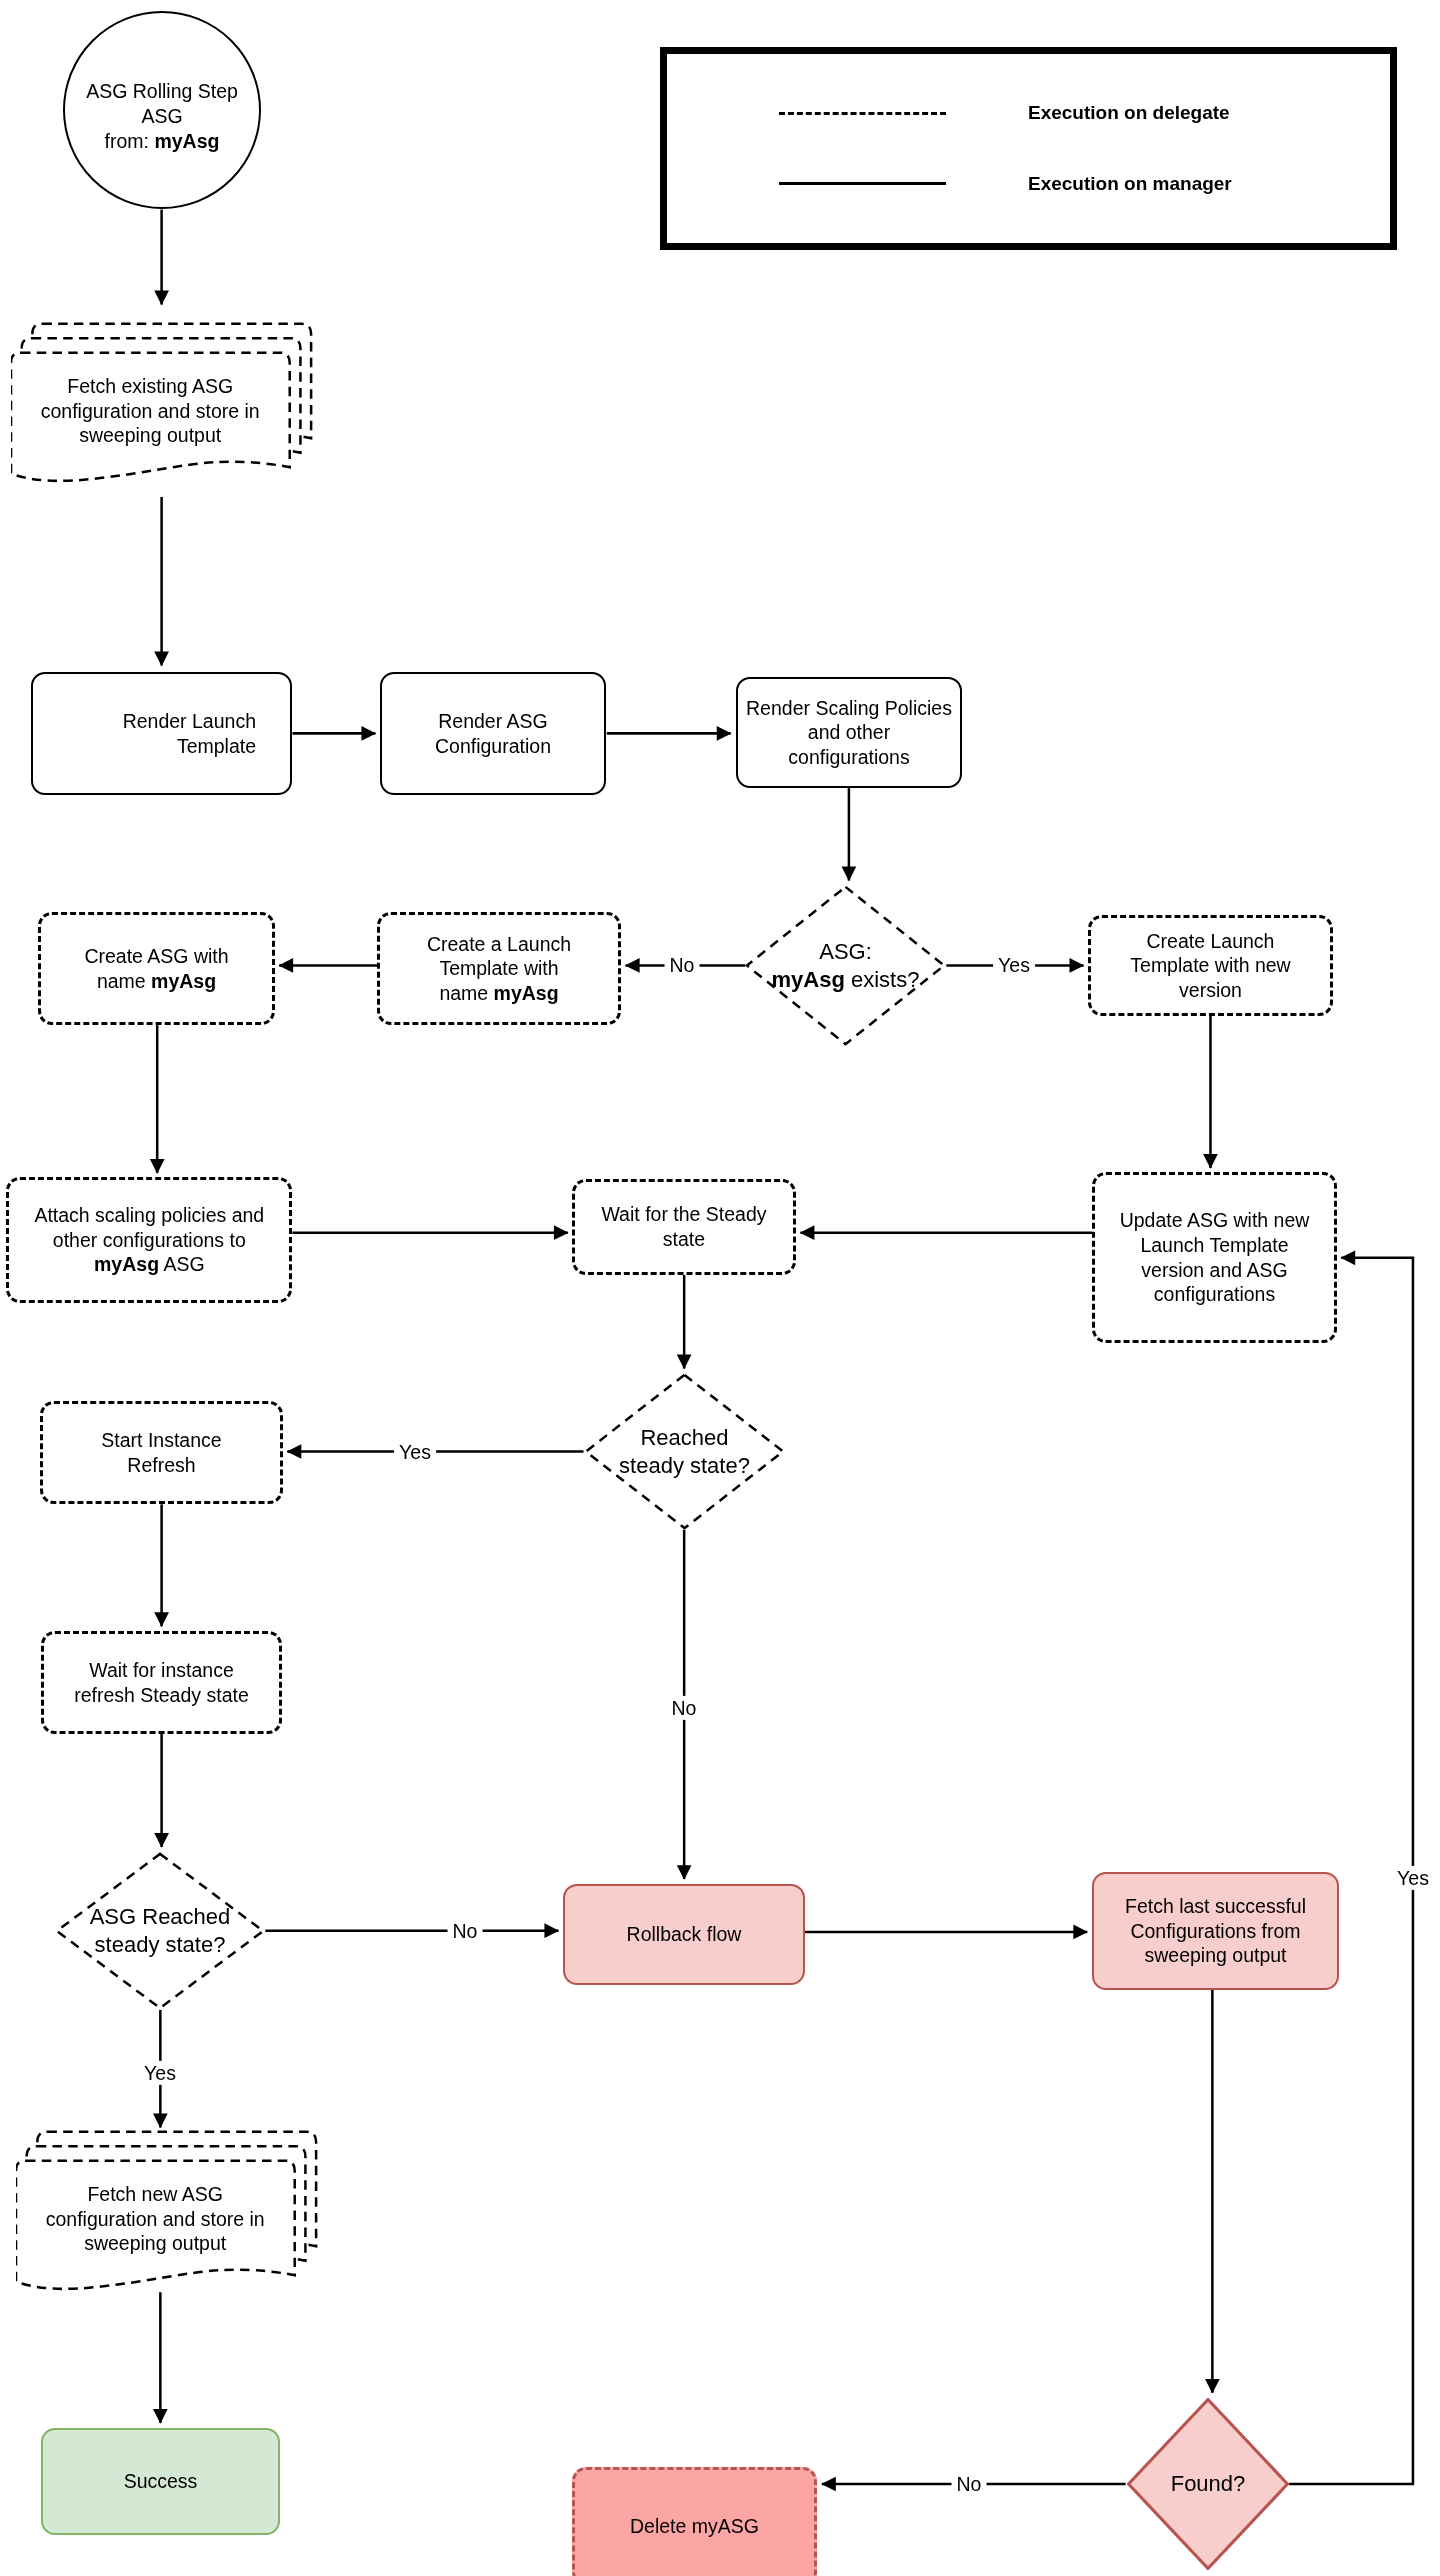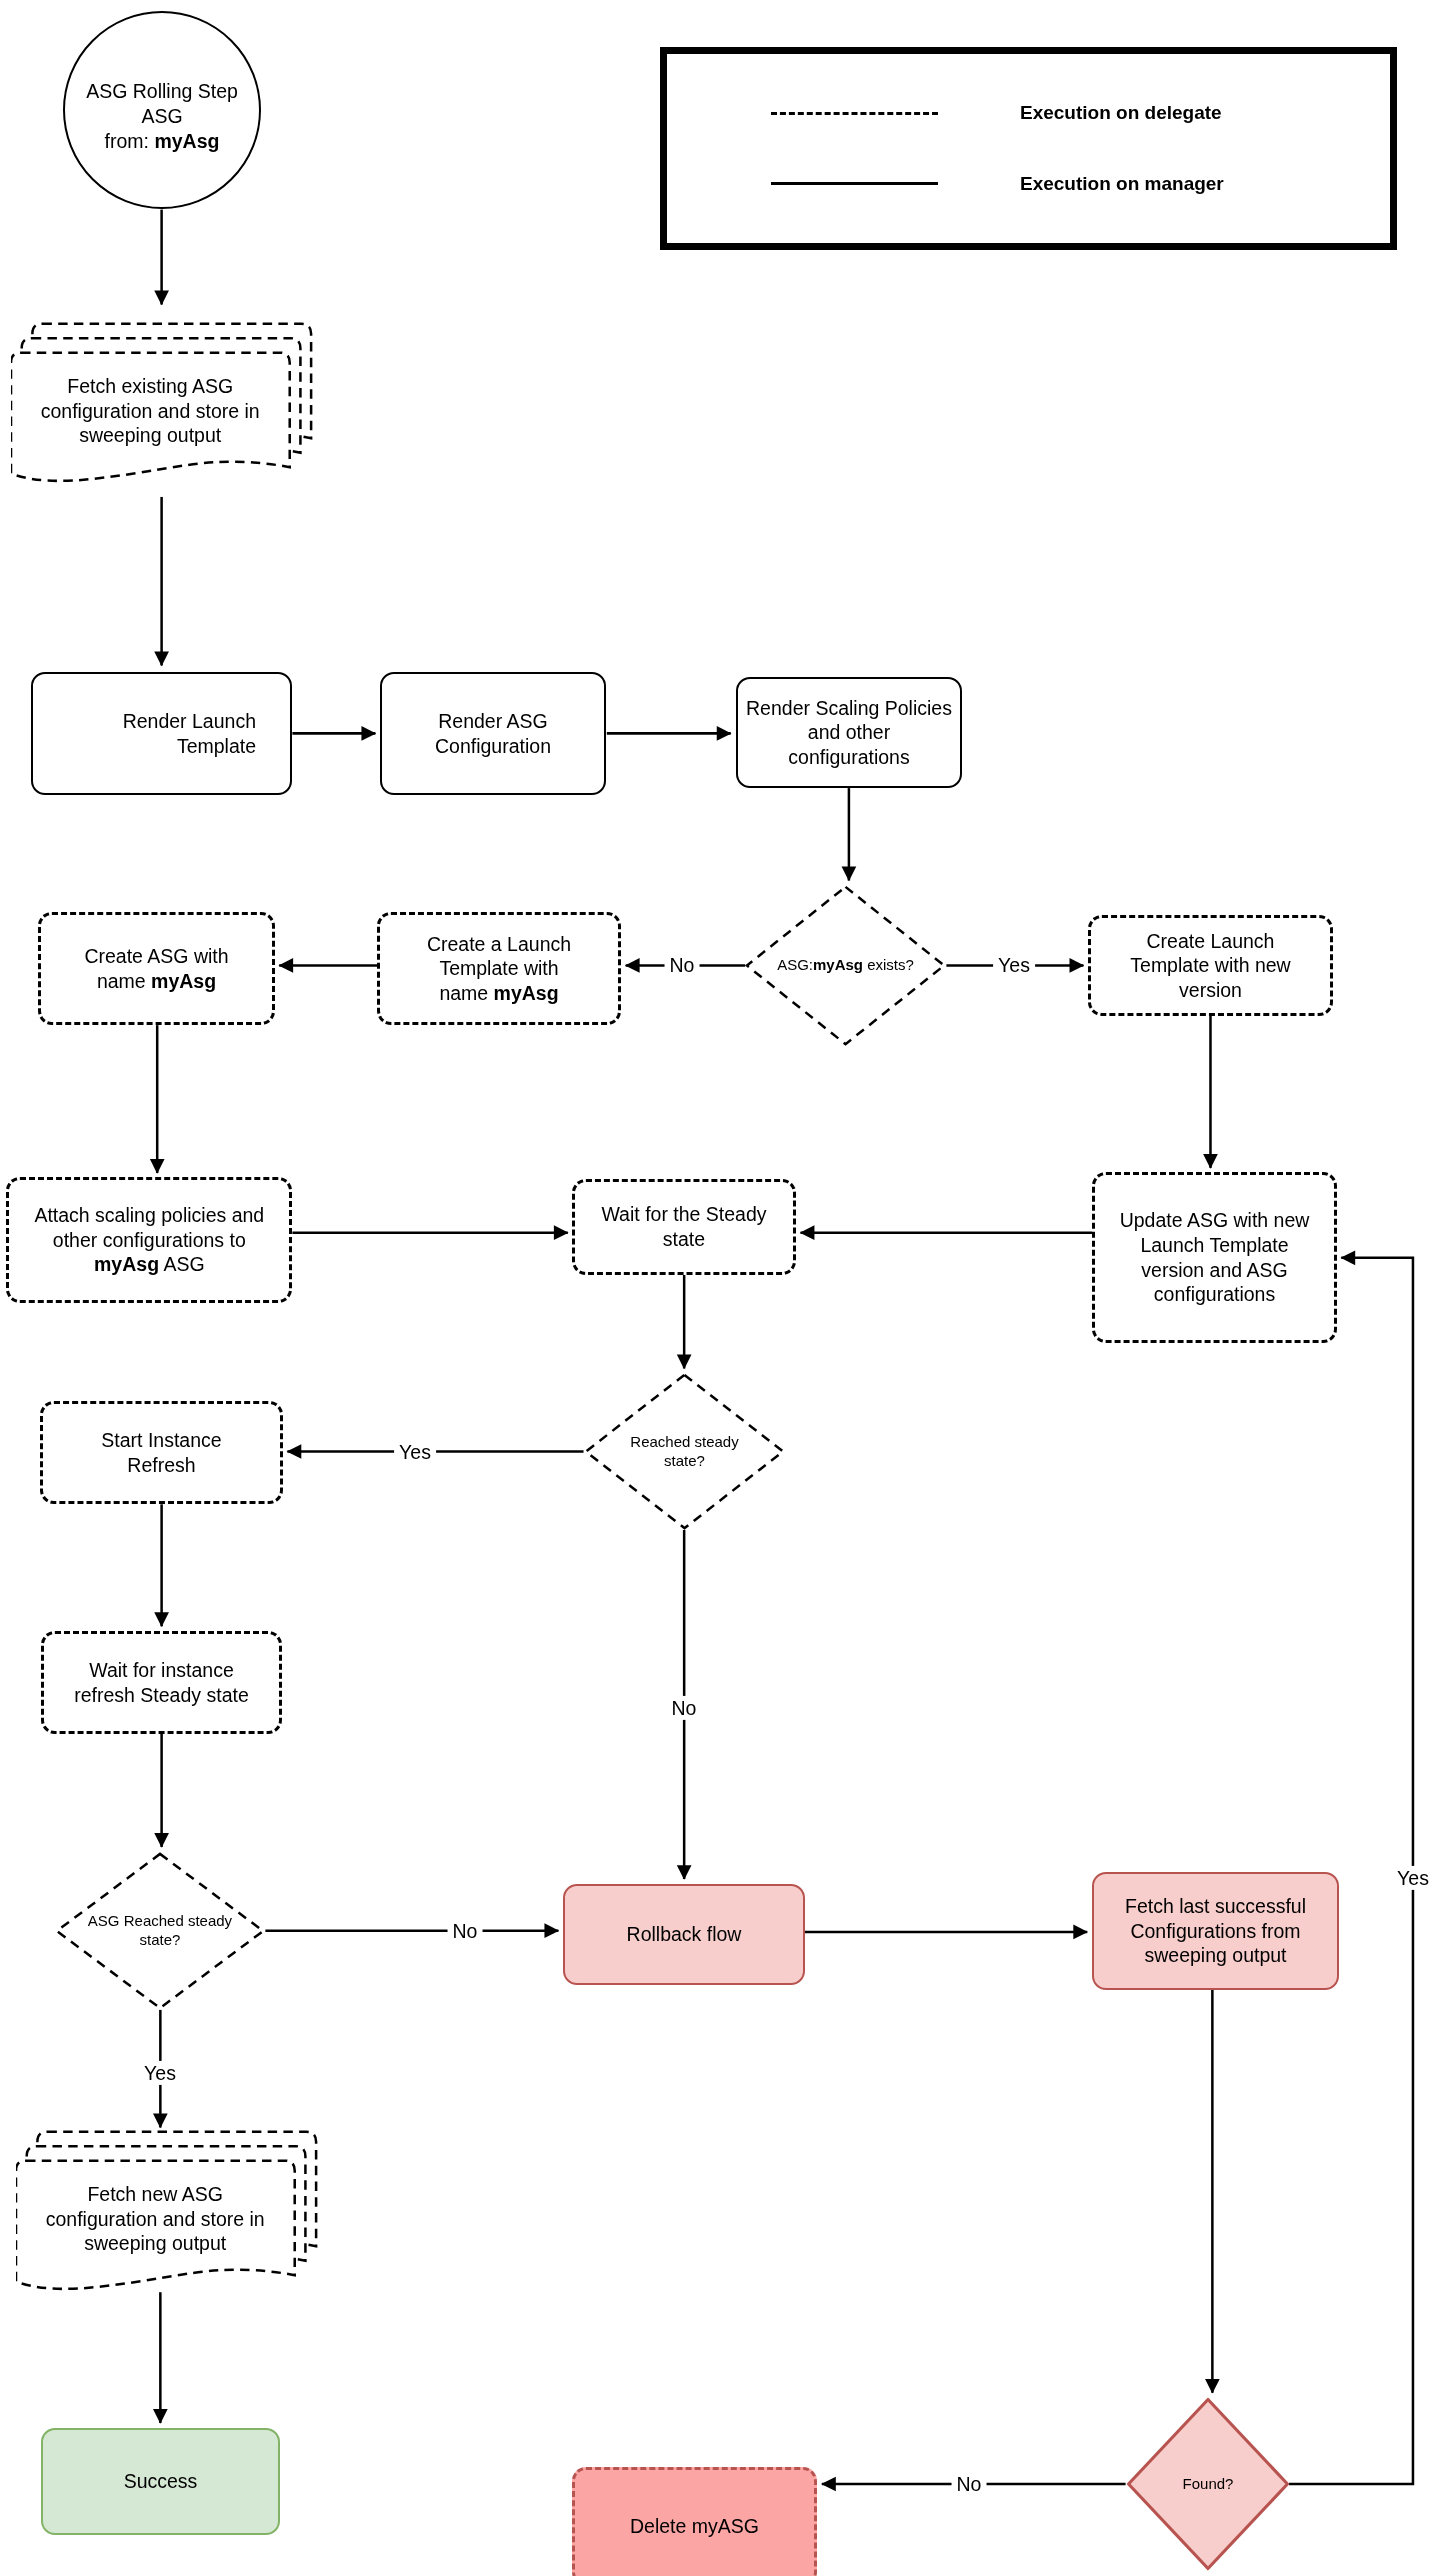--- a/index.html
+++ b/index.html
@@ -10,31 +10,31 @@
         text-align:center;font-size:19.5px;line-height:1.26;background:#fff;
         border:2.5px solid #000;border-radius:14px;z-index:2;}
   .dashedb{border:3.1px dashed #000;}
   .pink{background:#f8cecc;border-color:#b85450;}
   .pinkdash{background:#fca5a5;border:3.1px dashed #b85450;margin-top:43px;}
   .green{background:#d5e8d4;border-color:#82b366;}
   .circle{border-radius:50%;}
   .t{margin:0 auto;}
   .dnode{position:absolute;z-index:2;}
   .dnode svg{position:absolute;left:0;top:0;width:100%;height:100%;}
-  .dnode .txt{position:absolute;left:0;top:0;right:0;bottom:0;display:flex;flex-direction:row;
-              align-items:center;justify-content:center;text-align:center;font-size:15px;line-height:1.26;}
+  .dnode .txt{position:absolute;left:0;top:0;right:0;bottom:0;display:flex;flex-direction:column;
+              align-items:center;justify-content:center;text-align:center;font-size:22px;line-height:1.26;}
   .mdoc{position:absolute;z-index:2;}
   .mdoc svg{position:absolute;left:0;top:0;}
   .mdoc .txt{position:absolute;display:flex;align-items:center;justify-content:center;
              text-align:center;font-size:19.5px;line-height:1.26;}
   .elabel{position:absolute;transform:translate(-50%,-50%);background:#fff;padding:0.6px 5px;
           font-size:19.5px;z-index:3;}
   .legend{position:absolute;box-sizing:border-box;border:7px solid #000;background:#fff;
           display:flex;flex-direction:column;justify-content:space-evenly;z-index:2;}
-  .lrow{display:flex;align-items:center;padding-left:104px;}
+  .lrow{display:flex;align-items:center;padding-left:64px;margin-left:48px;}
   .lsample{width:167px;height:0;}
   .lsample.dash{border-top:3.1px dashed #000;}
   .lsample.solid{border-top:3.1px solid #000;}
   .llabel{margin-left:82px;font-weight:bold;font-size:19px;}
 </style>
 </head>
 <body>
 
 <div class="canvas">
 

